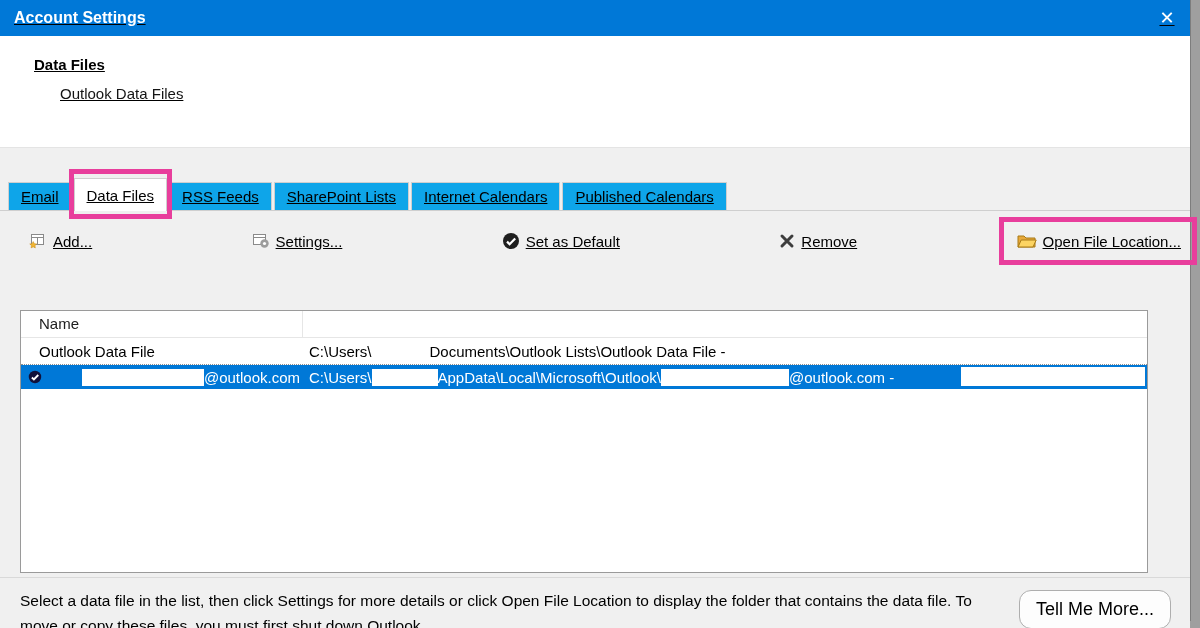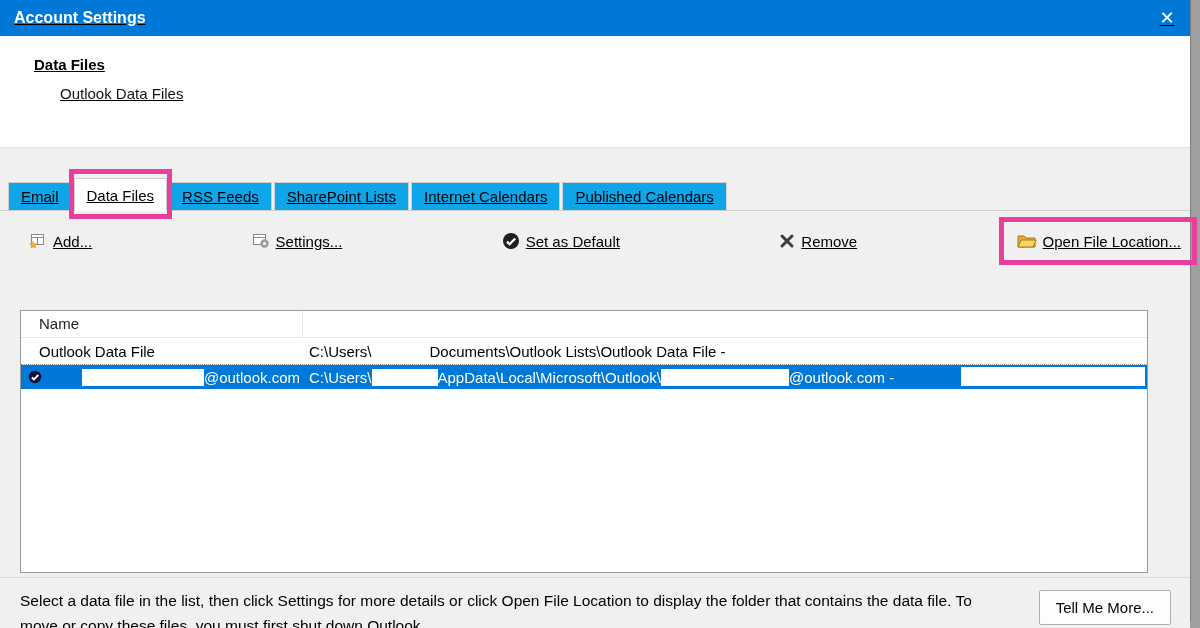--- a/index.html
+++ b/index.html
@@ -113,22 +113,22 @@
     position:absolute; left:0; right:0; top:397px;
     border-top:1px solid #d9d9d9;
   }
   .footer-text {
     position:absolute; left:20px; top:408px; width:978px;
     font-size:15.5px; line-height:25px; color:#000;
   }
   .tell-me-more {
     position:absolute; right:19px; top:410px;
     padding:8px 16px;
-    background:#fdfdfd; border:1px solid #aeaeae; border-radius:2px;
-    font-size:15px; cursor:pointer;
+    background:#fdfdfd; border:1px solid #aeaeae; border-radius:12px;
+    font-size:18px; cursor:pointer;
   }
   svg { display:block; }
 </style>
 </head>
 <body>
 
 <div class="window">
 
   <div class="titlebar">
     <span>Account Settings</span>

